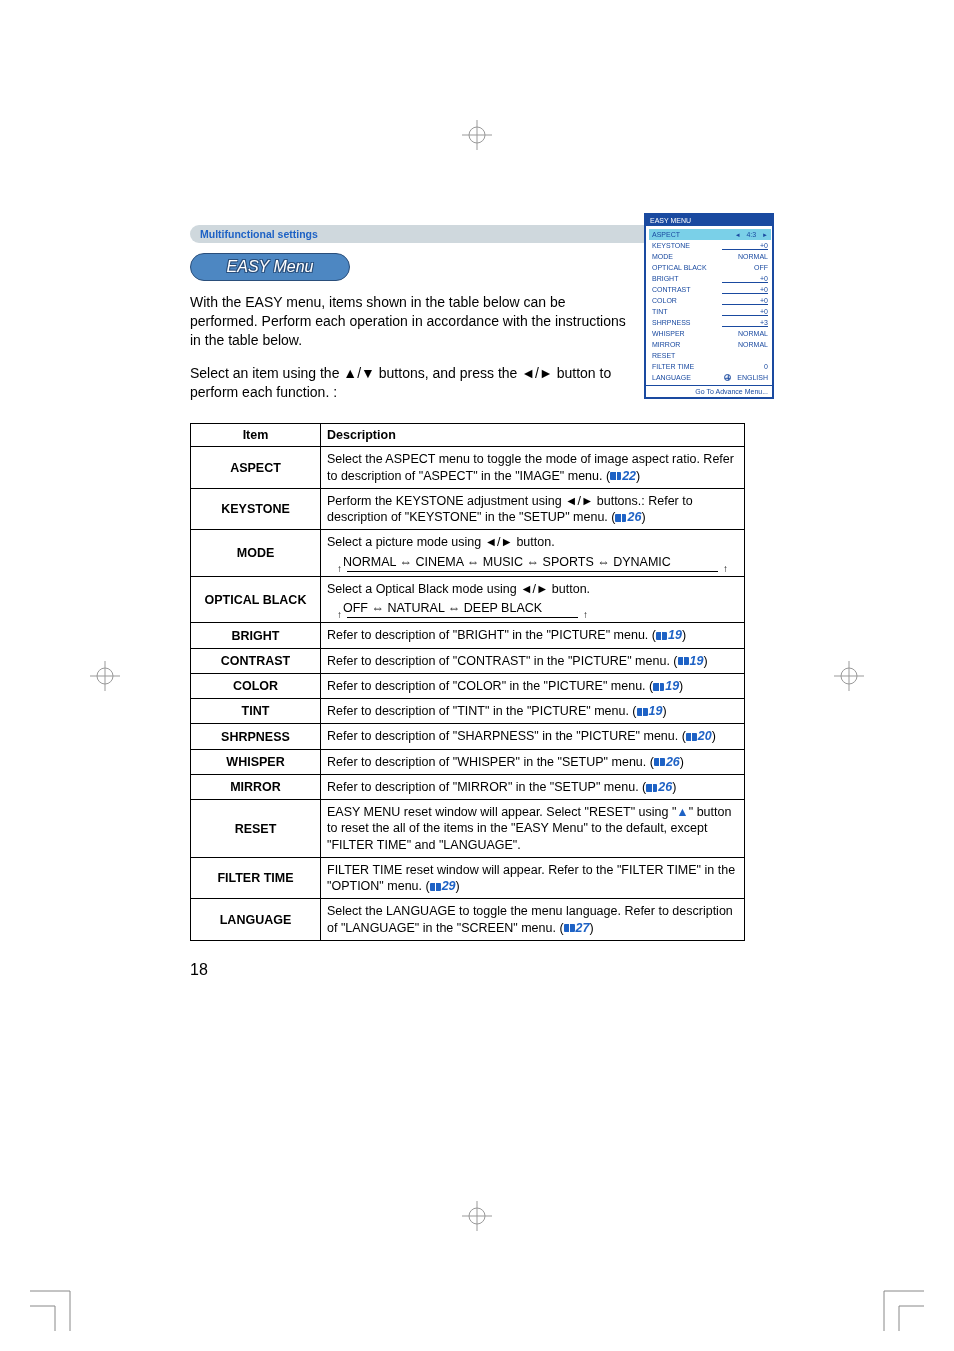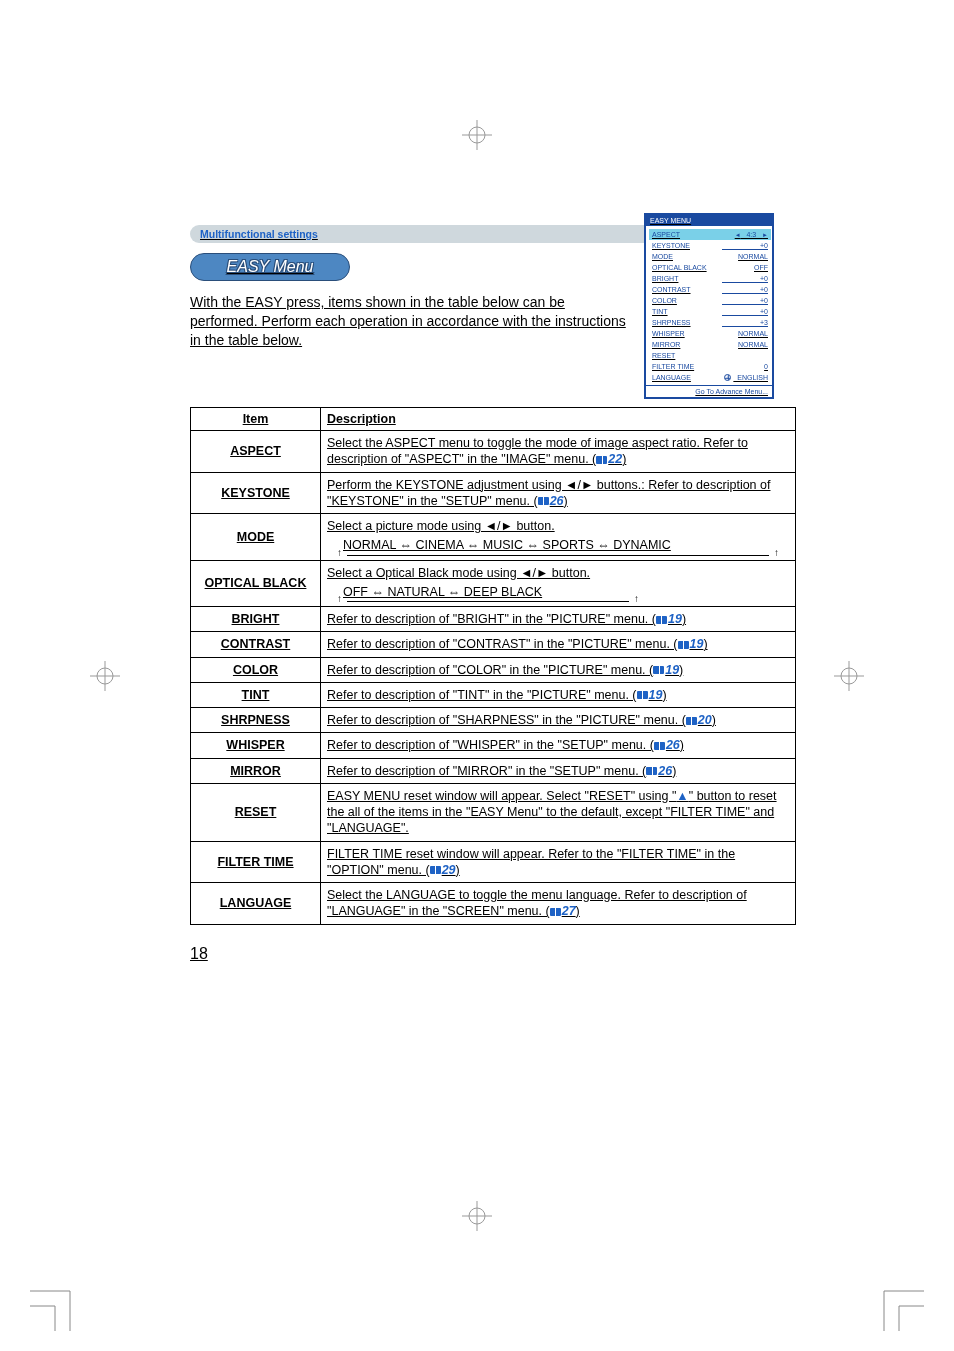--- a/index.html
+++ b/index.html
@@ -25,21 +25,20 @@
   .crop.right { top: 50%; right: 90px; transform: translateY(-50%); }
   
   .corner {
     position: absolute; width: 60px; height: 60px; pointer-events: none;
   }
   .corner.bl { bottom: 20px; left: 30px; }
   .corner.br { bottom: 20px; right: 30px; }
 
   .page {
     padding: 225px 180px 60px 190px;
-    text-decoration: underline;
   }
 
   
   .section-pill {
     background: #cfd8dd;
     border-radius: 9px;
     height: 18px;
     display: flex;
     align-items: center;
     padding: 0 10px;
@@ -133,21 +132,21 @@
     margin-right: 2px;
   }
   .globe::before, .globe::after {
     content: ""; position: absolute; background: #1a4aa0;
   }
   .globe::before { left: 50%; top: 0; bottom: 0; width: 0.5px; transform: translateX(-50%); }
   .globe::after { top: 50%; left: 0; right: 0; height: 0.5px; transform: translateY(-50%); }
 
   
   table.desc {
-    width: 606px;
+    width: 555px;
     border-collapse: collapse;
     table-layout: fixed;
   }
   table.desc th, table.desc td {
     border: 1px solid #000;
     padding: 4px 6px;
     font-size: 12.5px;
     vertical-align: middle;
   }
   table.desc th {
@@ -255,21 +254,22 @@
   <div class="section-pill">
     <span>Multifunctional settings</span>
   </div>
 
   <div class="intro-row">
     <div style="flex:1">
       <div class="title-pill">
         <span>EASY Menu</span>
       </div>
       <div class="intro-text">
-        <p>With the EASY press, items shown in the table below can be performed. Perform each operation in accordance with the instructions in the table below.</p>
+        <p>With the EASY menu, items shown in the table below can be performed. Perform each operation in accordance with the instructions in the table below.</p>
+        <p>Select an item using the ▲/▼ buttons, and press the ◄/► button to perform each function. :</p>
       </div>
     </div>
 
     <div class="osd">
       <div class="osd-title">EASY MENU</div>
       <div class="osd-body" id="osd-body">
           <div class="osd-row hl">
             <span>ASPECT</span>
             <span class="v"><span class="tri">◄</span>&nbsp;&nbsp;&nbsp;4:3&nbsp;&nbsp;&nbsp;<span class="tri">►</span></span>
           </div>

